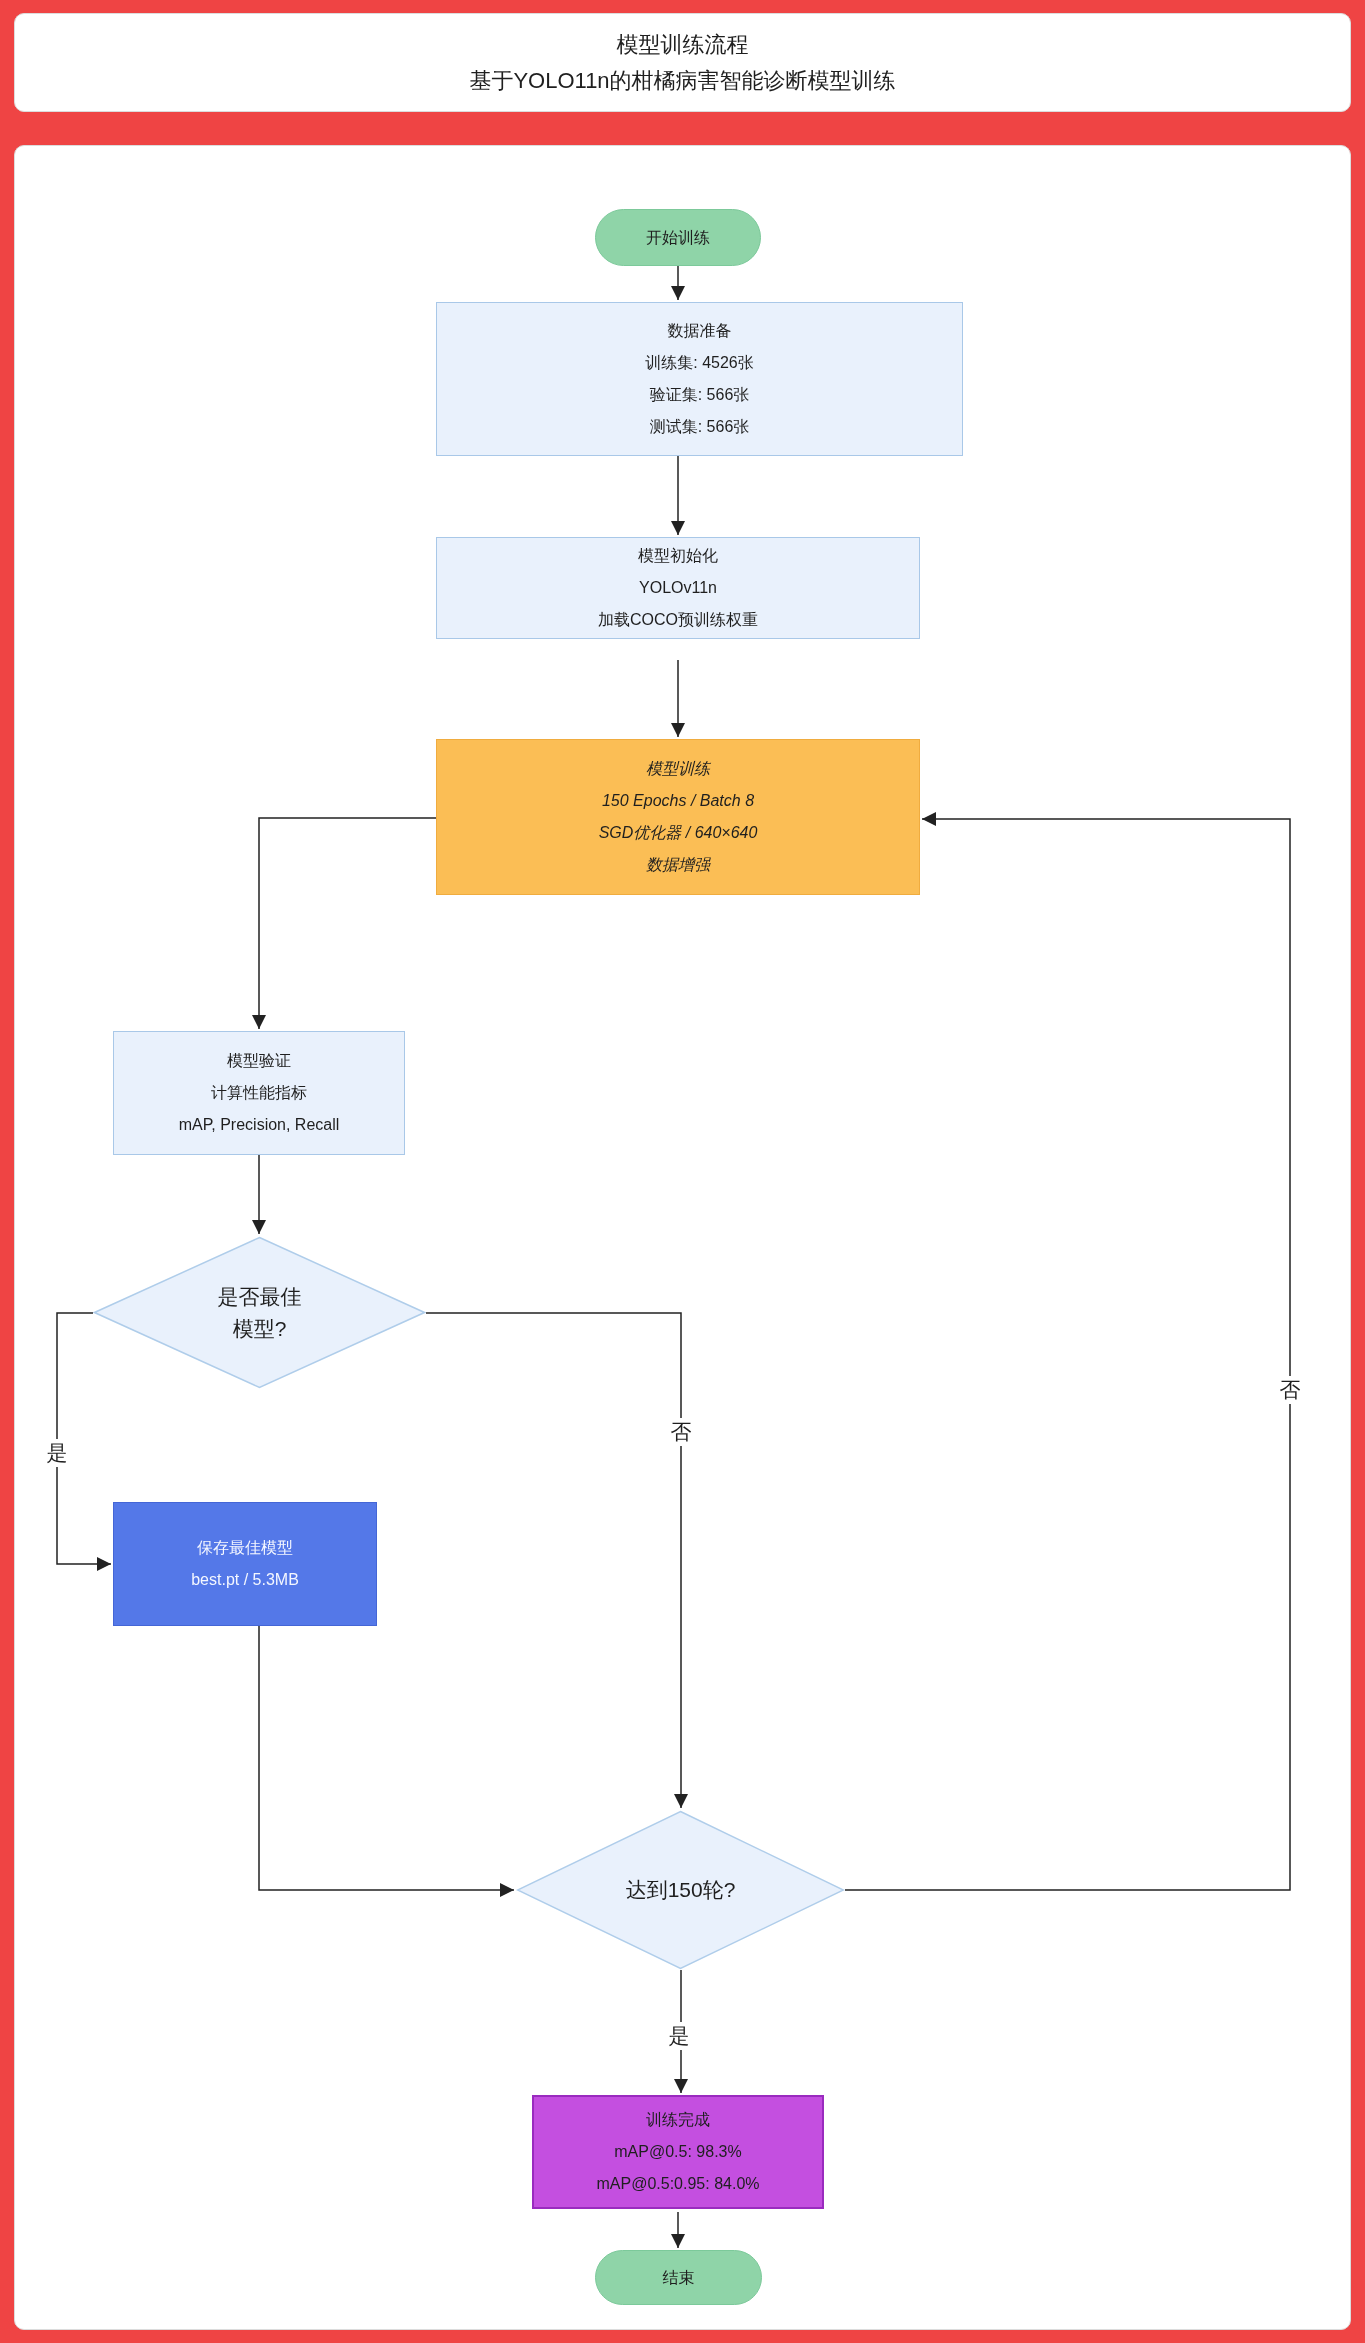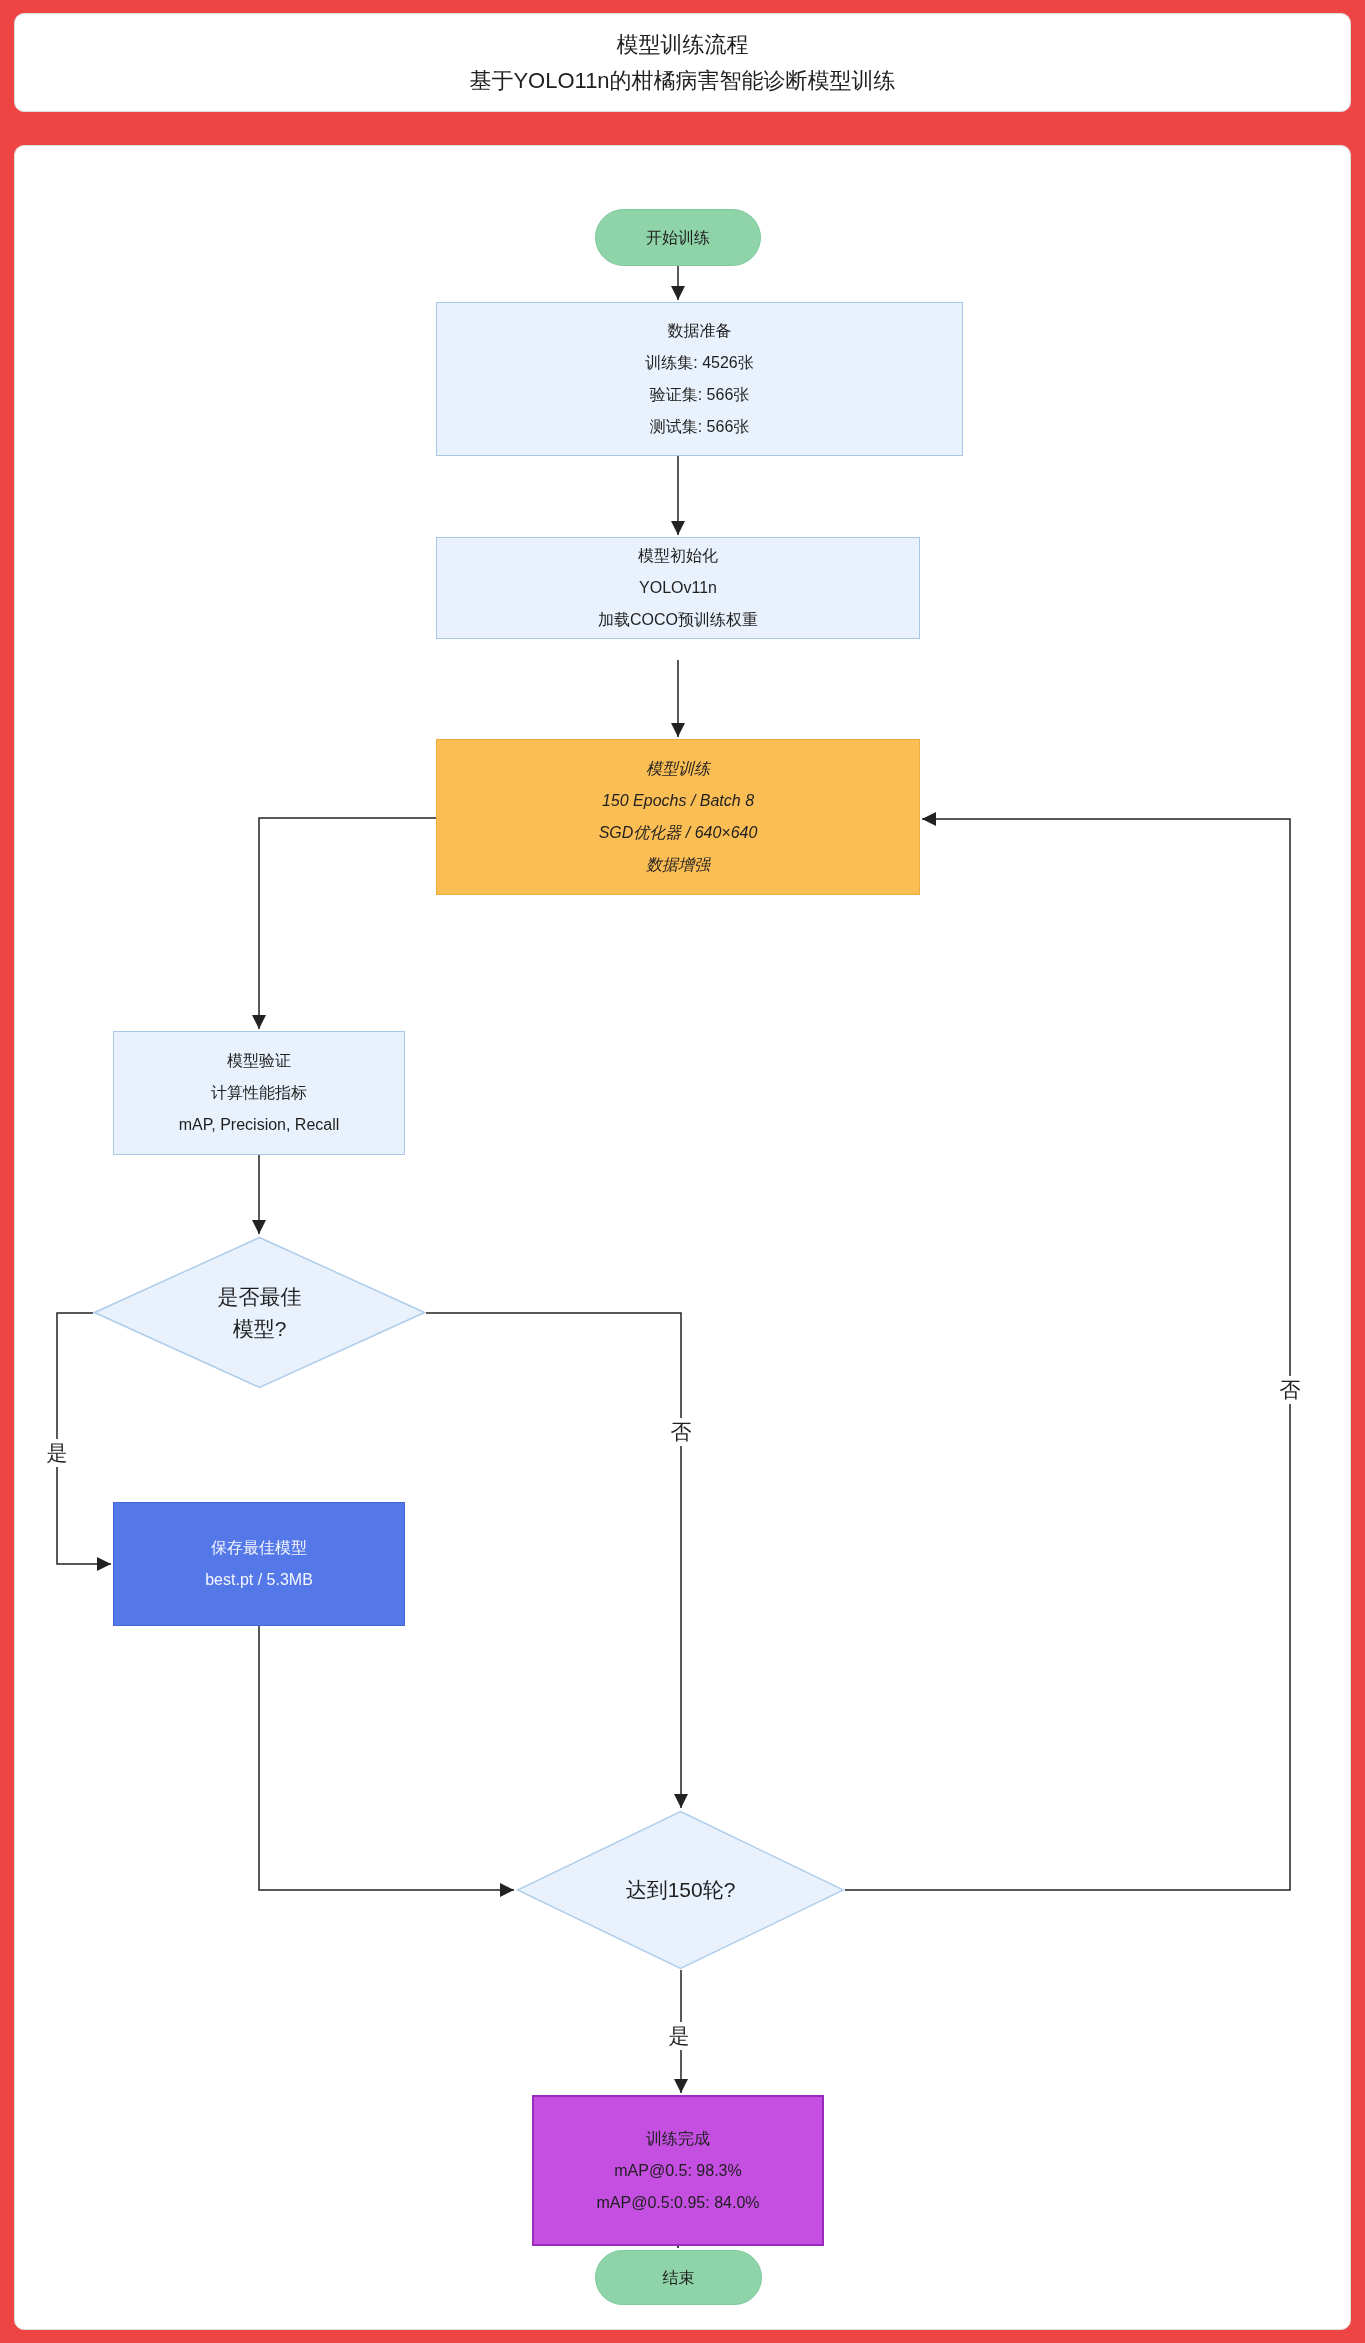--- a/index.html
+++ b/index.html
@@ -21,22 +21,22 @@
   .terminal { background:#8FD4A8; border:1px solid #7CC99A; border-radius:29px; }
   .training { background:#FBBE55; border:1px solid #F0AC3F;font-style:italic; }
   .save     { background:#5478E8; border:1px solid #4466D6; color:#F4F7FF; }
   .complete { background:#C44FE0; border:2px solid #9A2BBF; }
 
   #node-start      { left:595px; top:209px;  width:166px; height:57px; }
   #node-data-prep  { left:436px; top:302px;  width:527px; height:154px; }
   #node-model-init { left:436px; top:537px;  width:484px; height:102px; }
   #node-training   { left:436px; top:739px;  width:484px; height:156px; }
   #node-validation { left:113px; top:1031px; width:292px; height:124px; }
-  #node-save       { left:113px; top:1502px; width:292px; height:124px;text-align:center; }
-  #node-complete   { left:532px; top:2095px; width:292px; height:151px; }
+  #node-save       { left:113px; top:1502px; width:264px; height:124px;text-align:center; }
+  #node-complete   { left:532px; top:2095px; width:292px; height:114px; }
   #node-end        { left:595px; top:2250px; width:167px; height:55px; }
 
   .diamond-wrap { position:absolute; }
   .diamond-wrap svg { position:absolute; left:0; top:0; width:100%; height:100%; }
   .diamond-text { position:absolute; left:0; top:0; right:0; bottom:0; display:flex; flex-direction:column;
                   align-items:center; justify-content:center; text-align:center; font-size:21px; line-height:32px; color:#1f1f1f; }
   #diamond-best  { left:93px;  top:1236px; width:333px; height:153px; }
   #diamond-epoch { left:516px; top:1810px; width:329px; height:160px; }
 
   .edge-label { position:absolute; transform:translate(-50%,-50%); background:#ffffff; padding:1px 4px;

